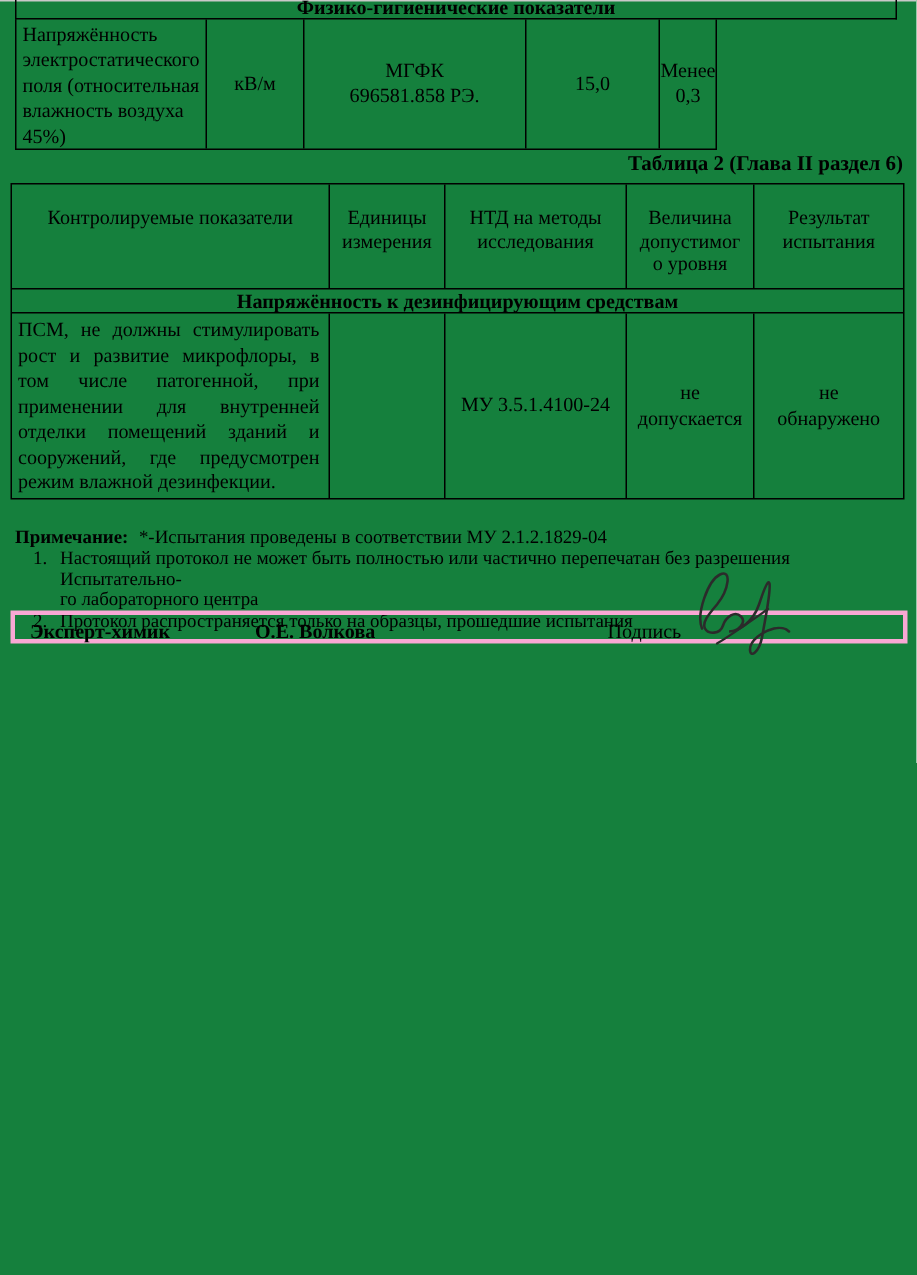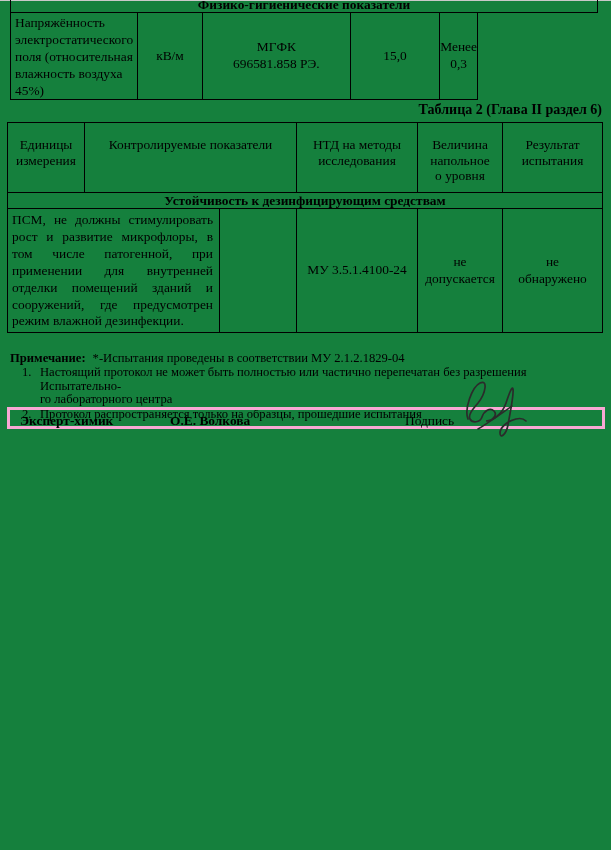--- a/index.html
+++ b/index.html
@@ -94,32 +94,32 @@
     <div class="cell c-mid t1-c3">МГФК
 696581.858 РЭ.</div>
     <div class="cell c-mid t1-c4">15,0</div>
     <div class="cell c-mid">Менее 0,3</div>
   </div>
 
   <div class="t2-caption">Таблица 2 (Глава II раздел 6)</div>
 
   <div class="t2">
     <div class="t2-head">
+      <div class="cell w1">Контролируемые показатели</div>
       <div class="cell w2">Единицы
 измерения</div>
-      <div class="cell w1">Контролируемые показатели</div>
       <div class="cell w3">НТД на методы
 исследования</div>
       <div class="cell w4">Величина
-напольное
+допустимог
 о уровня</div>
       <div class="cell">Результат
 испытания</div>
     </div>
-    <div class="t2-section">Устойчивость к дезинфицирующим средствам</div>
+    <div class="t2-section">Напряжённость к дезинфицирующим средствам</div>
     <div class="t2-body">
       <div class="cell c-ind2">ПСМ, не должны стимулировать рост и развитие микрофлоры, в том числе патогенной, при применении для внутренней отделки помещений зданий и сооружений, где предусмотрен режим влажной дезинфекции.</div>
       <div class="cell c-mid w2"></div>
       <div class="cell c-mid w3">МУ 3.5.1.4100-24</div>
       <div class="cell c-mid w4">не
 допускается</div>
       <div class="cell c-mid">не
 обнаружено</div>
     </div>
   </div>

